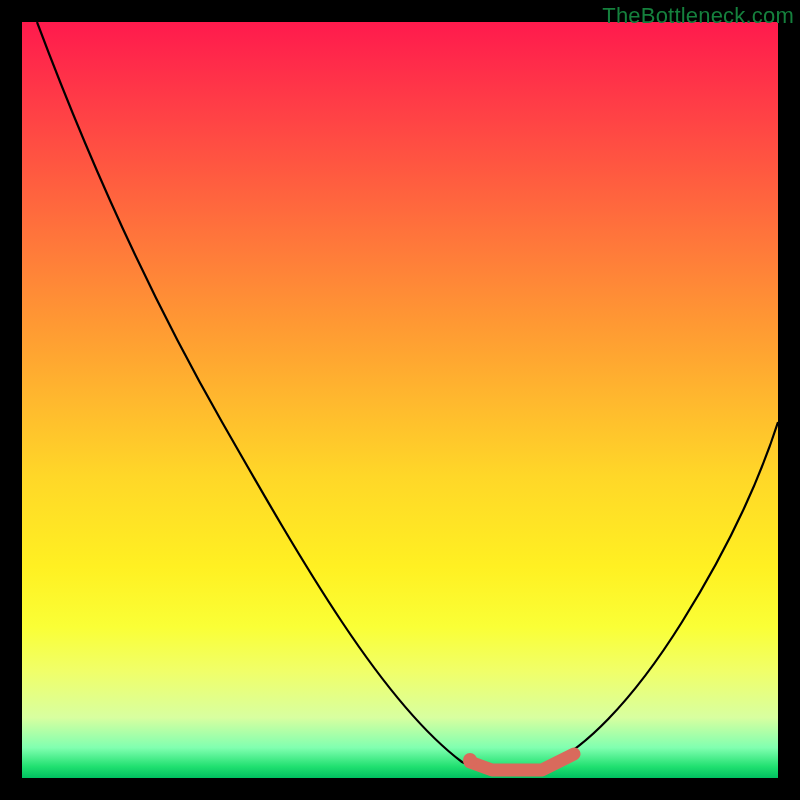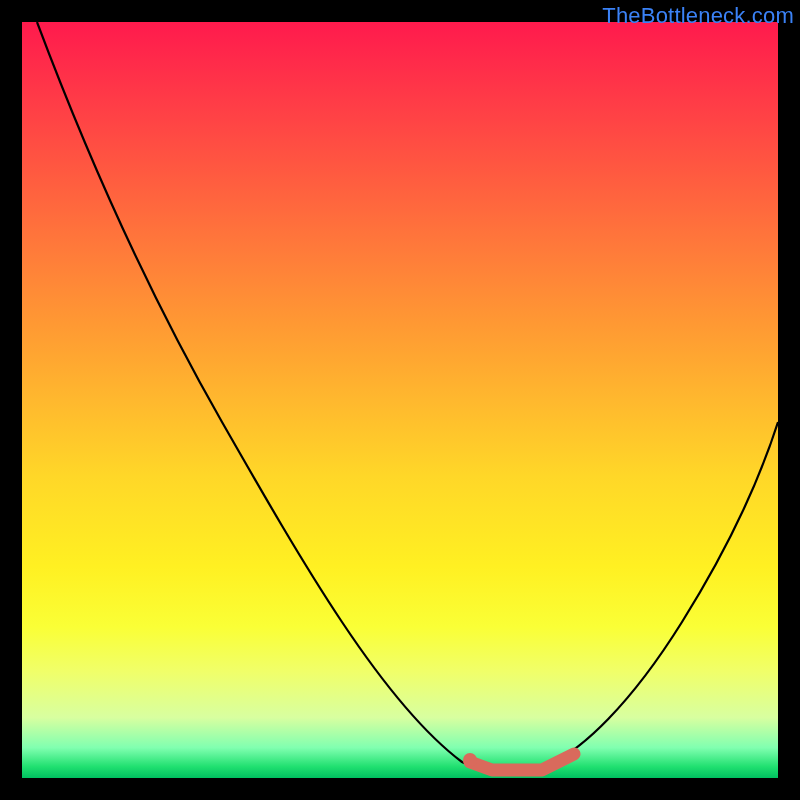--- a/index.html
+++ b/index.html
@@ -31,21 +31,21 @@
       #d8ffa0 92%,
       #80ffb0 96%,
       #20e070 98.5%,
       #00c060 100%
     );
   }
   .watermark {
     position: absolute;
     top: 3px;
     right: 6px;
-    color: #3b82f6;
+    color: #15803d;
     font-size: 22px;
     font-weight: 500;
     letter-spacing: 0.2px;
   }
   svg.curve {
     position: absolute;
     left: 0;
     top: 0;
     width: 756px;
     height: 756px;

